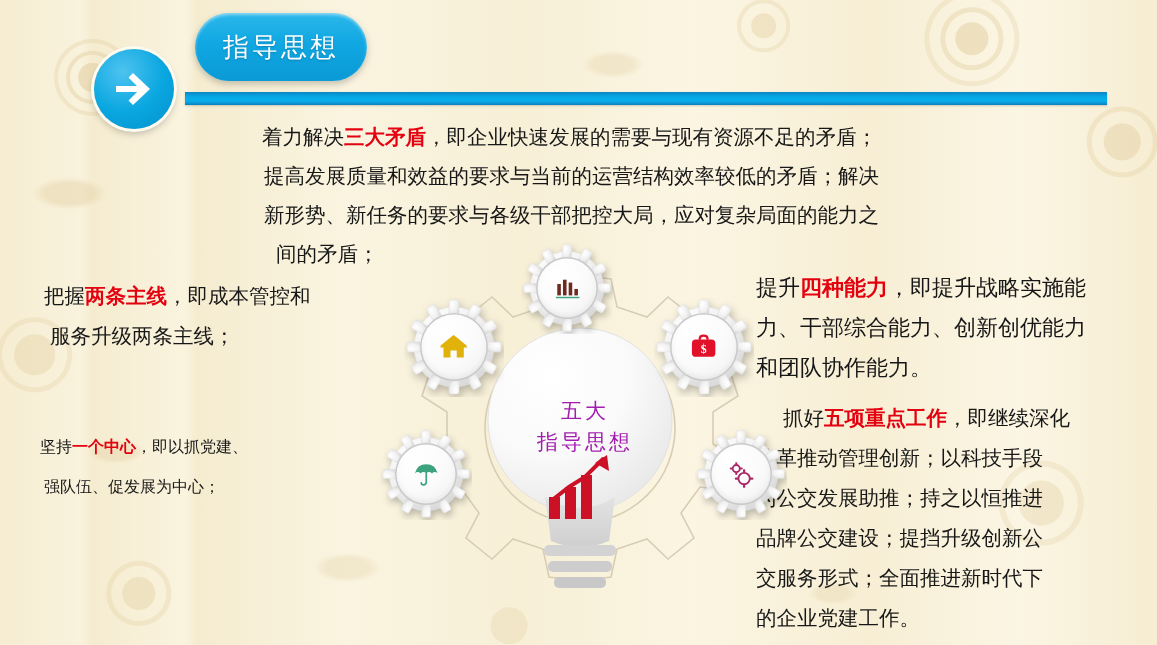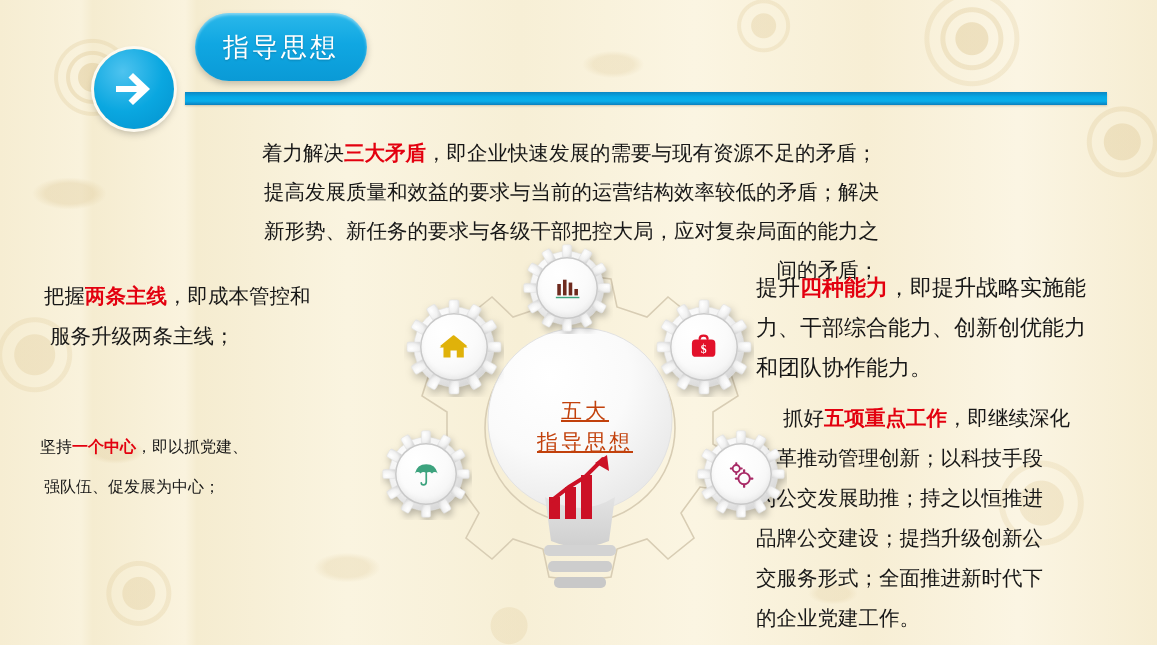--- a/index.html
+++ b/index.html
@@ -70,24 +70,24 @@
     position:absolute; left:185px; top:92px; width:922px; height:13px; z-index:4;
     background:linear-gradient(180deg,#0c86c3 0%,#05a9e6 38%,#0aaeea 70%,#0b7fbe 100%);
     box-shadow:0 1px 2px rgba(0,0,0,.18);
   }
 
   
   .para{ position:absolute; z-index:7; color:#171717; }
   .para .ln{ white-space:nowrap; }
   .hl{ color:#e3000f; font-weight:bold; }
 
-  #para-top{ left:262px; top:117px; font-size:20.5px; line-height:39px;margin-top:16px; }
+  #para-top{ left:262px; top:117px; font-size:20.5px; line-height:39px; }
   #para-top .ln:nth-child(2),
   #para-top .ln:nth-child(3){ padding-left:2px; }
-  #para-top .ln:nth-child(4){ padding-left:14px;text-align:right; }
+  #para-top .ln:nth-child(4){ padding-left:14px; }
 
   #para-left-1{ left:44px; top:276px; font-size:20.5px; line-height:40px; }
   #para-left-1 .ln:nth-child(2){ padding-left:6px; }
 
   #para-left-2{ left:40px; top:427px; font-size:16px; line-height:40px; }
   #para-left-2 .ln:nth-child(2){ padding-left:4px; }
 
   #para-right-1{ left:756px; top:268px; font-size:22px; line-height:40px; }
   #para-right-2{ left:783px; top:398px; font-size:20.5px; line-height:40px; }
   #para-right-2 .ln:nth-child(n+2){ margin-left:-27px; }
@@ -205,21 +205,21 @@
 
   <svg style="position:absolute;left:190px;top:220px;width:72px;height:66px;overflow:visible" viewBox="0 0 72 66" aria-hidden="true">
     <rect x="4" y="42" width="11" height="22" fill="#cc1126"></rect>
     <rect x="20" y="32" width="11" height="32" fill="#cc1126"></rect>
     <rect x="36" y="20" width="11" height="44" fill="#cc1126"></rect>
     <path d="M6 46 L24 32 L40 22 L58 4" stroke="#cc1126" stroke-width="4" fill="none" stroke-linecap="round"></path>
     <path d="M62 0 L64 16 L50 8 Z" fill="#cc1126"></path>
   </svg>
 </div>
 
-<div id="center-label" style="color: #c2410c; text-decoration: underline;">
+<div id="center-label" style="color: #a21caf;">
   <div>五大</div>
   <div>指导思想</div>
 </div>
 
 <div class="gear-node" id="gear-top">
   <div class="gearwrap">
     <svg class="gearshape" viewBox="0 0 100 100" aria-hidden="true">
       <defs>
         <radialGradient id="gTeeth" cx="34%" cy="26%" r="80%">
           <stop offset="0%" stop-color="#ffffff"></stop>

